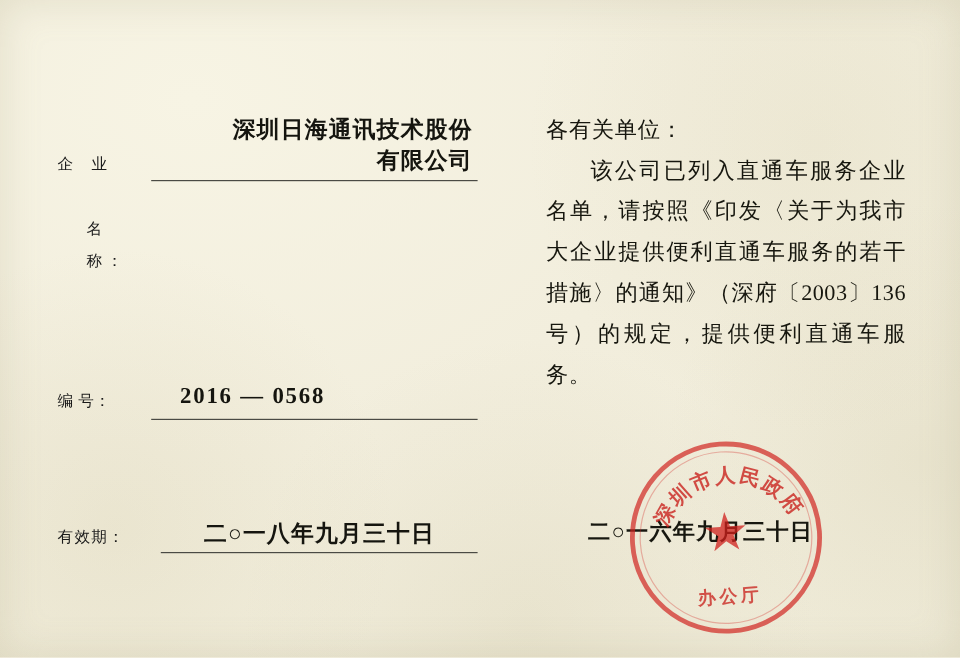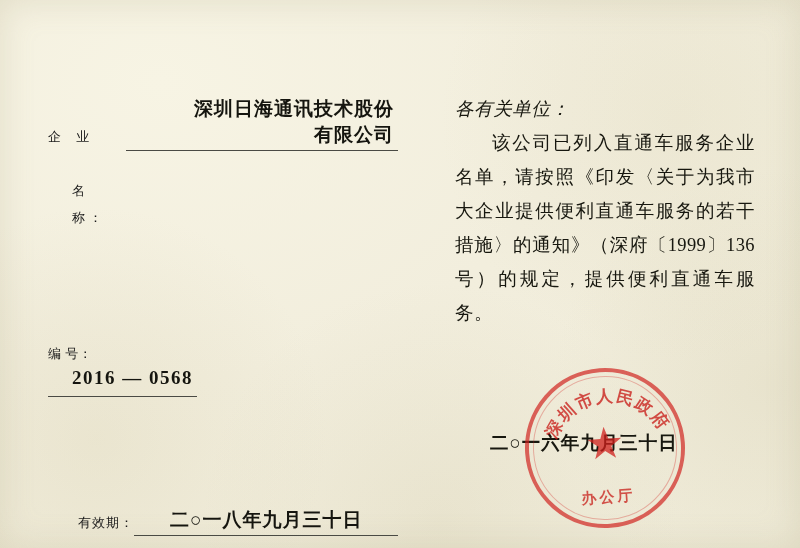--- a/index.html
+++ b/index.html
@@ -82,22 +82,21 @@
     font-family: "Liberation Serif", serif;
     font-weight: bold;
     font-size: 19px;
     color: #15150f;
     line-height: 26px;
     text-align: right;
     letter-spacing: 1px;
   }
 
   .row-number {
-    margin-top: 82px;
-    flex-direction: column;
+    margin-top: 62px;
   }
   .row-number .field-value-box {
     min-height: 30px;
     padding-bottom: 2px;
   }
   .doc-number {
     font-family: "Liberation Serif", serif;
     font-weight: bold;
     font-size: 19px;
     color: #15150f;
@@ -105,49 +104,46 @@
     padding-left: 18px;
   }
 
   .row-valid {
     margin-top: 82px;
     align-items: flex-end;
   }
   .row-valid .field-label {
     width: 86px;
     letter-spacing: 1px;
-    text-align: right;
   }
   .row-valid .field-value-box {
     min-height: 28px;
     padding-bottom: 2px;
   }
   .valid-date {
     font-family: Liberation Serif, serif;
     font-weight: bold;
     font-size: 19px;
     color: #15150f;
     letter-spacing: 1px;
     padding-left: 30px;
-    margin-top: 28px;
   }
 
   
   .right-col {
     position: absolute;
     left: 455px;
     top: 92px;
     width: 300px;
   }
   .salutation {
     font-size: 18.5px;
     color: #17170f;
     line-height: 34px;
     letter-spacing: 0.6px;
-    font-style: italic;
   }
   .body-text {
     font-size: 18.5px;
     color: #17170f;
     line-height: 34px;
     letter-spacing: 0.4px;
     text-align: justify;
     text-align-last: left;
     text-indent: 2em;
     margin-top: 0px;
@@ -248,21 +244,21 @@
       <div class="field-label">有效期：</div>
       <div class="field-value-box">
         <div class="valid-date">二○一八年九月三十日</div>
       </div>
     </div>
 
   </div>
 
   <div class="right-col">
     <div class="salutation">各有关单位：</div>
-    <div class="body-text">该公司已列入直通车服务企业名单，请按照《印发〈关于为我市大企业提供便利直通车服务的若干措施〉的通知》（深府〔1999〕136号）的规定，提供便利直通车服务。</div>
+    <div class="body-text">该公司已列入直通车服务企业名单，请按照《印发〈关于为我市大企业提供便利直通车服务的若干措施〉的通知》（深府〔2003〕136号）的规定，提供便利直通车服务。</div>
   </div>
 
   <div class="sign-date">二○一六年九月三十日</div>
 
   <div class="seal">
     <div class="seal-inner"></div>
     <svg class="seal-arc" viewBox="0 0 160 160">
       <defs>
         <path id="arcpath" d="M 22,88 A 58,58 0 0 1 138,88" fill="none"></path>
       </defs>

